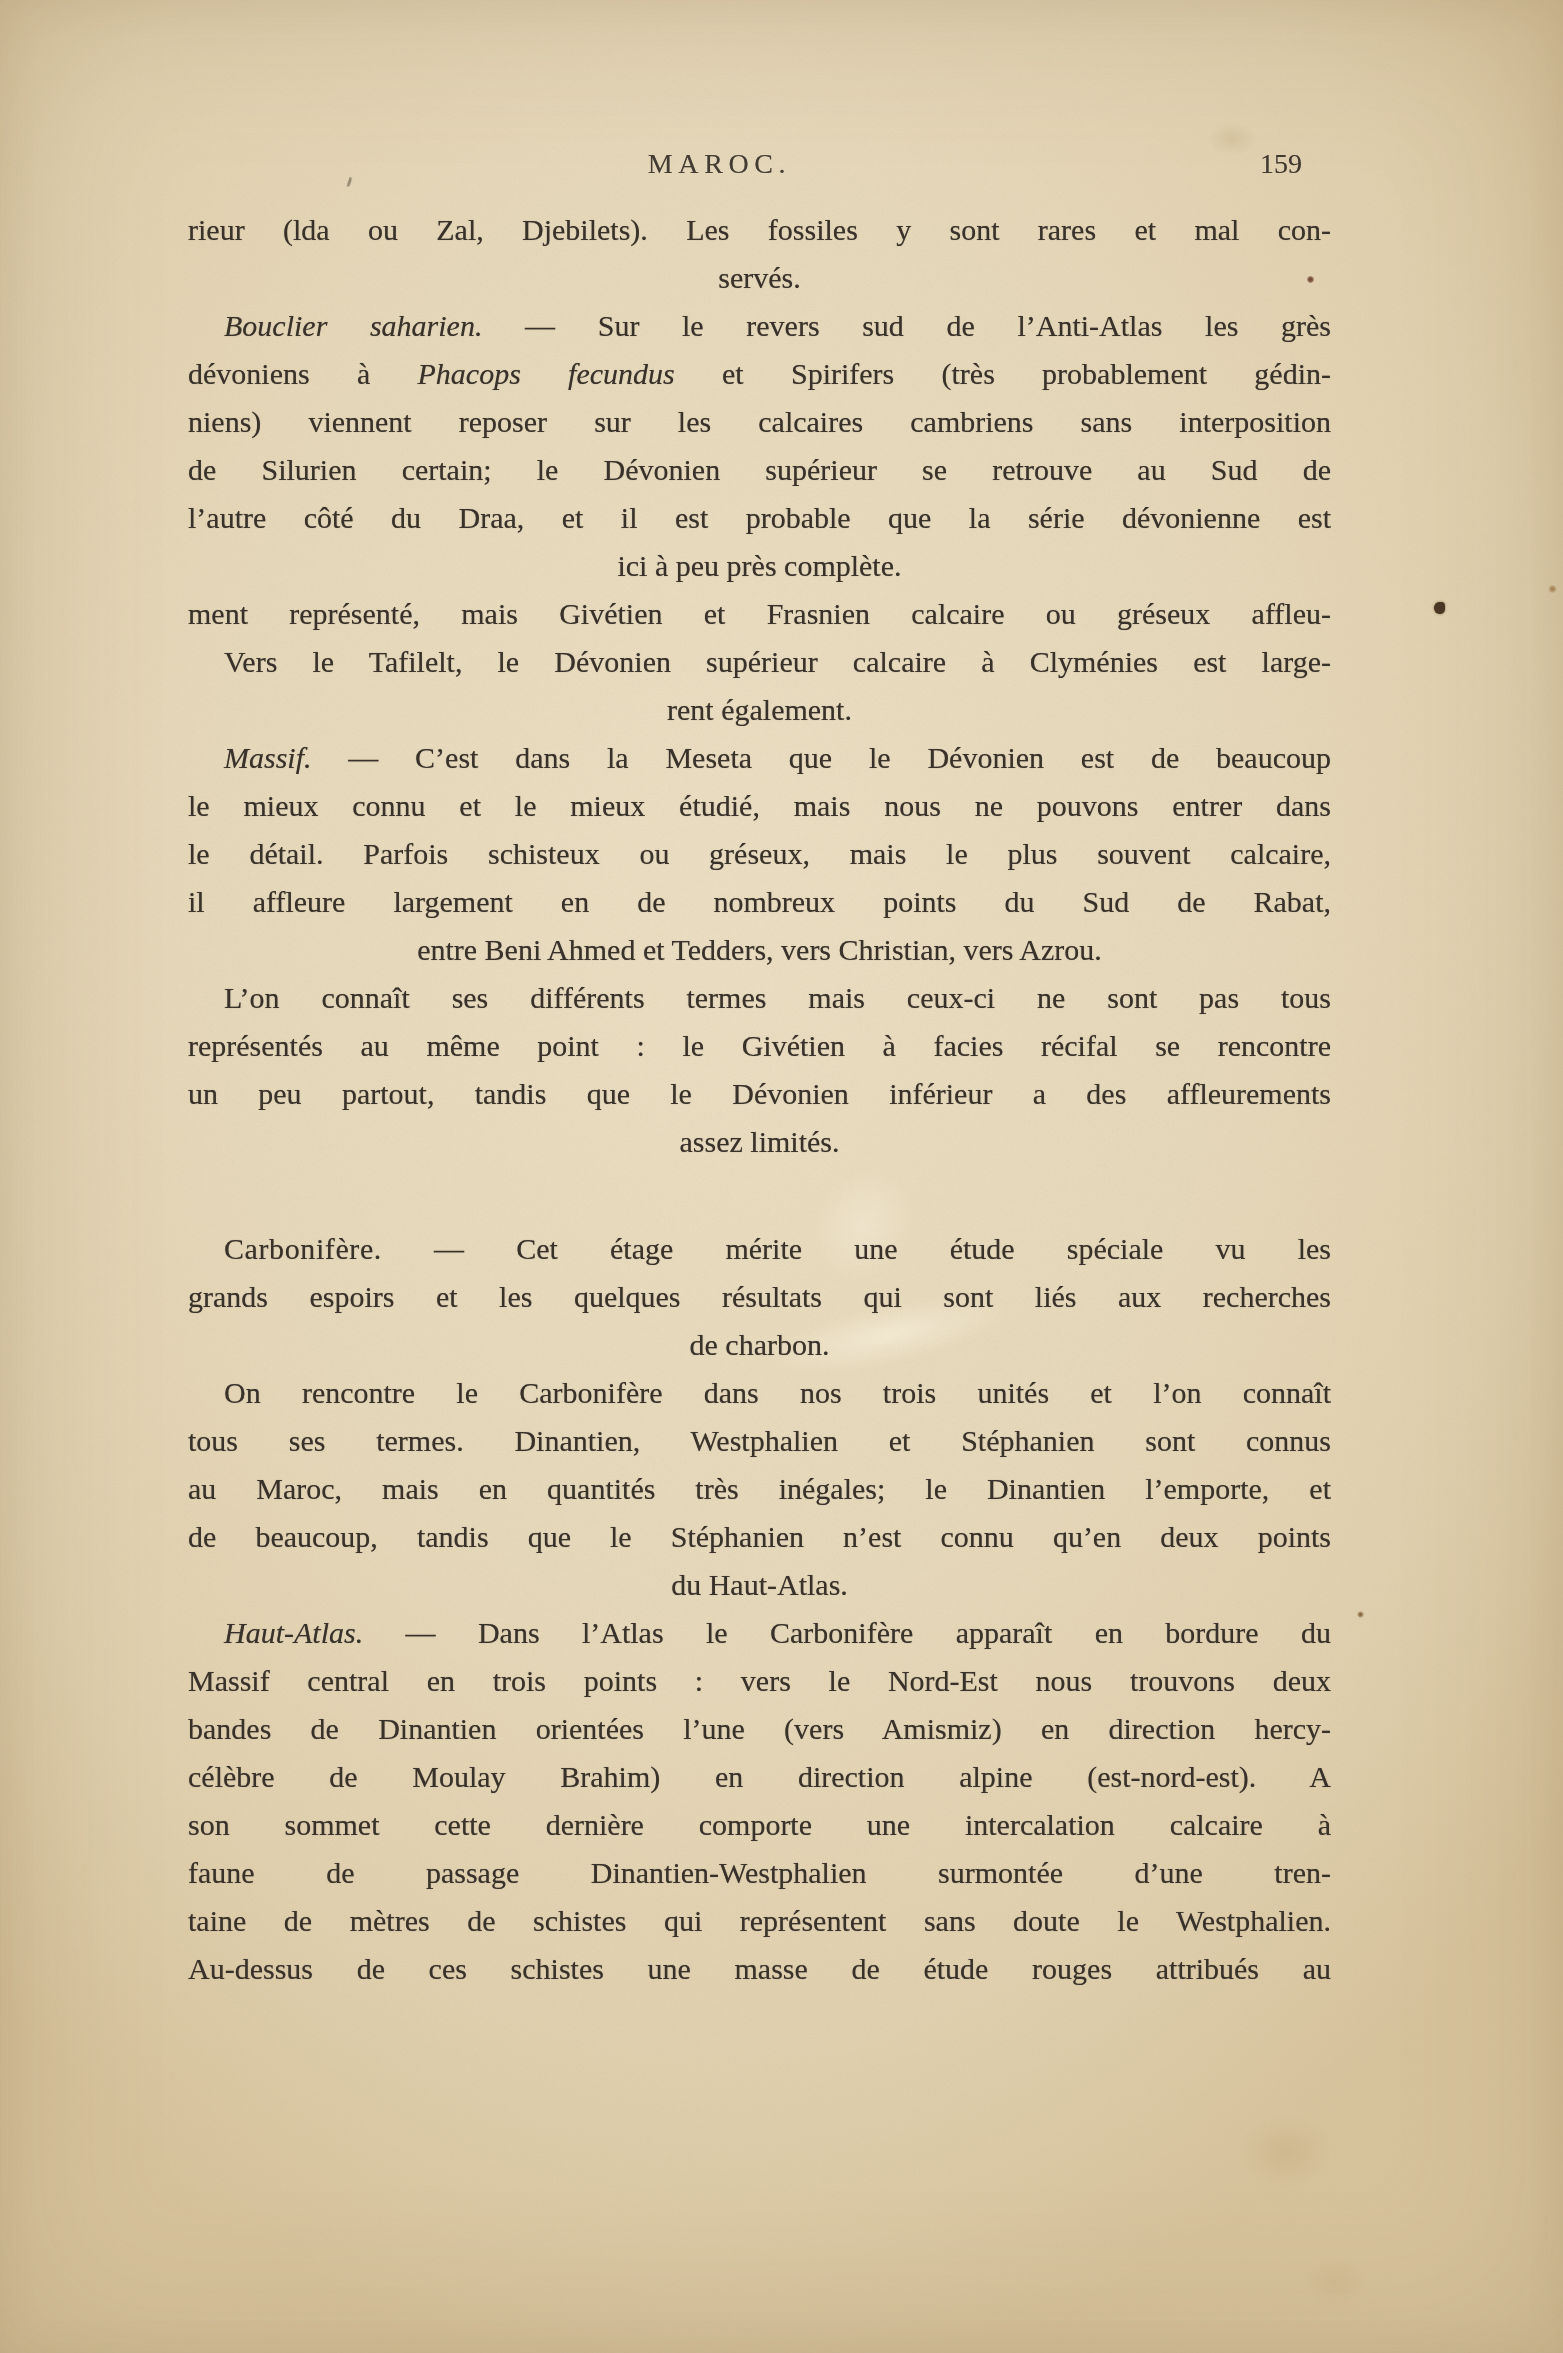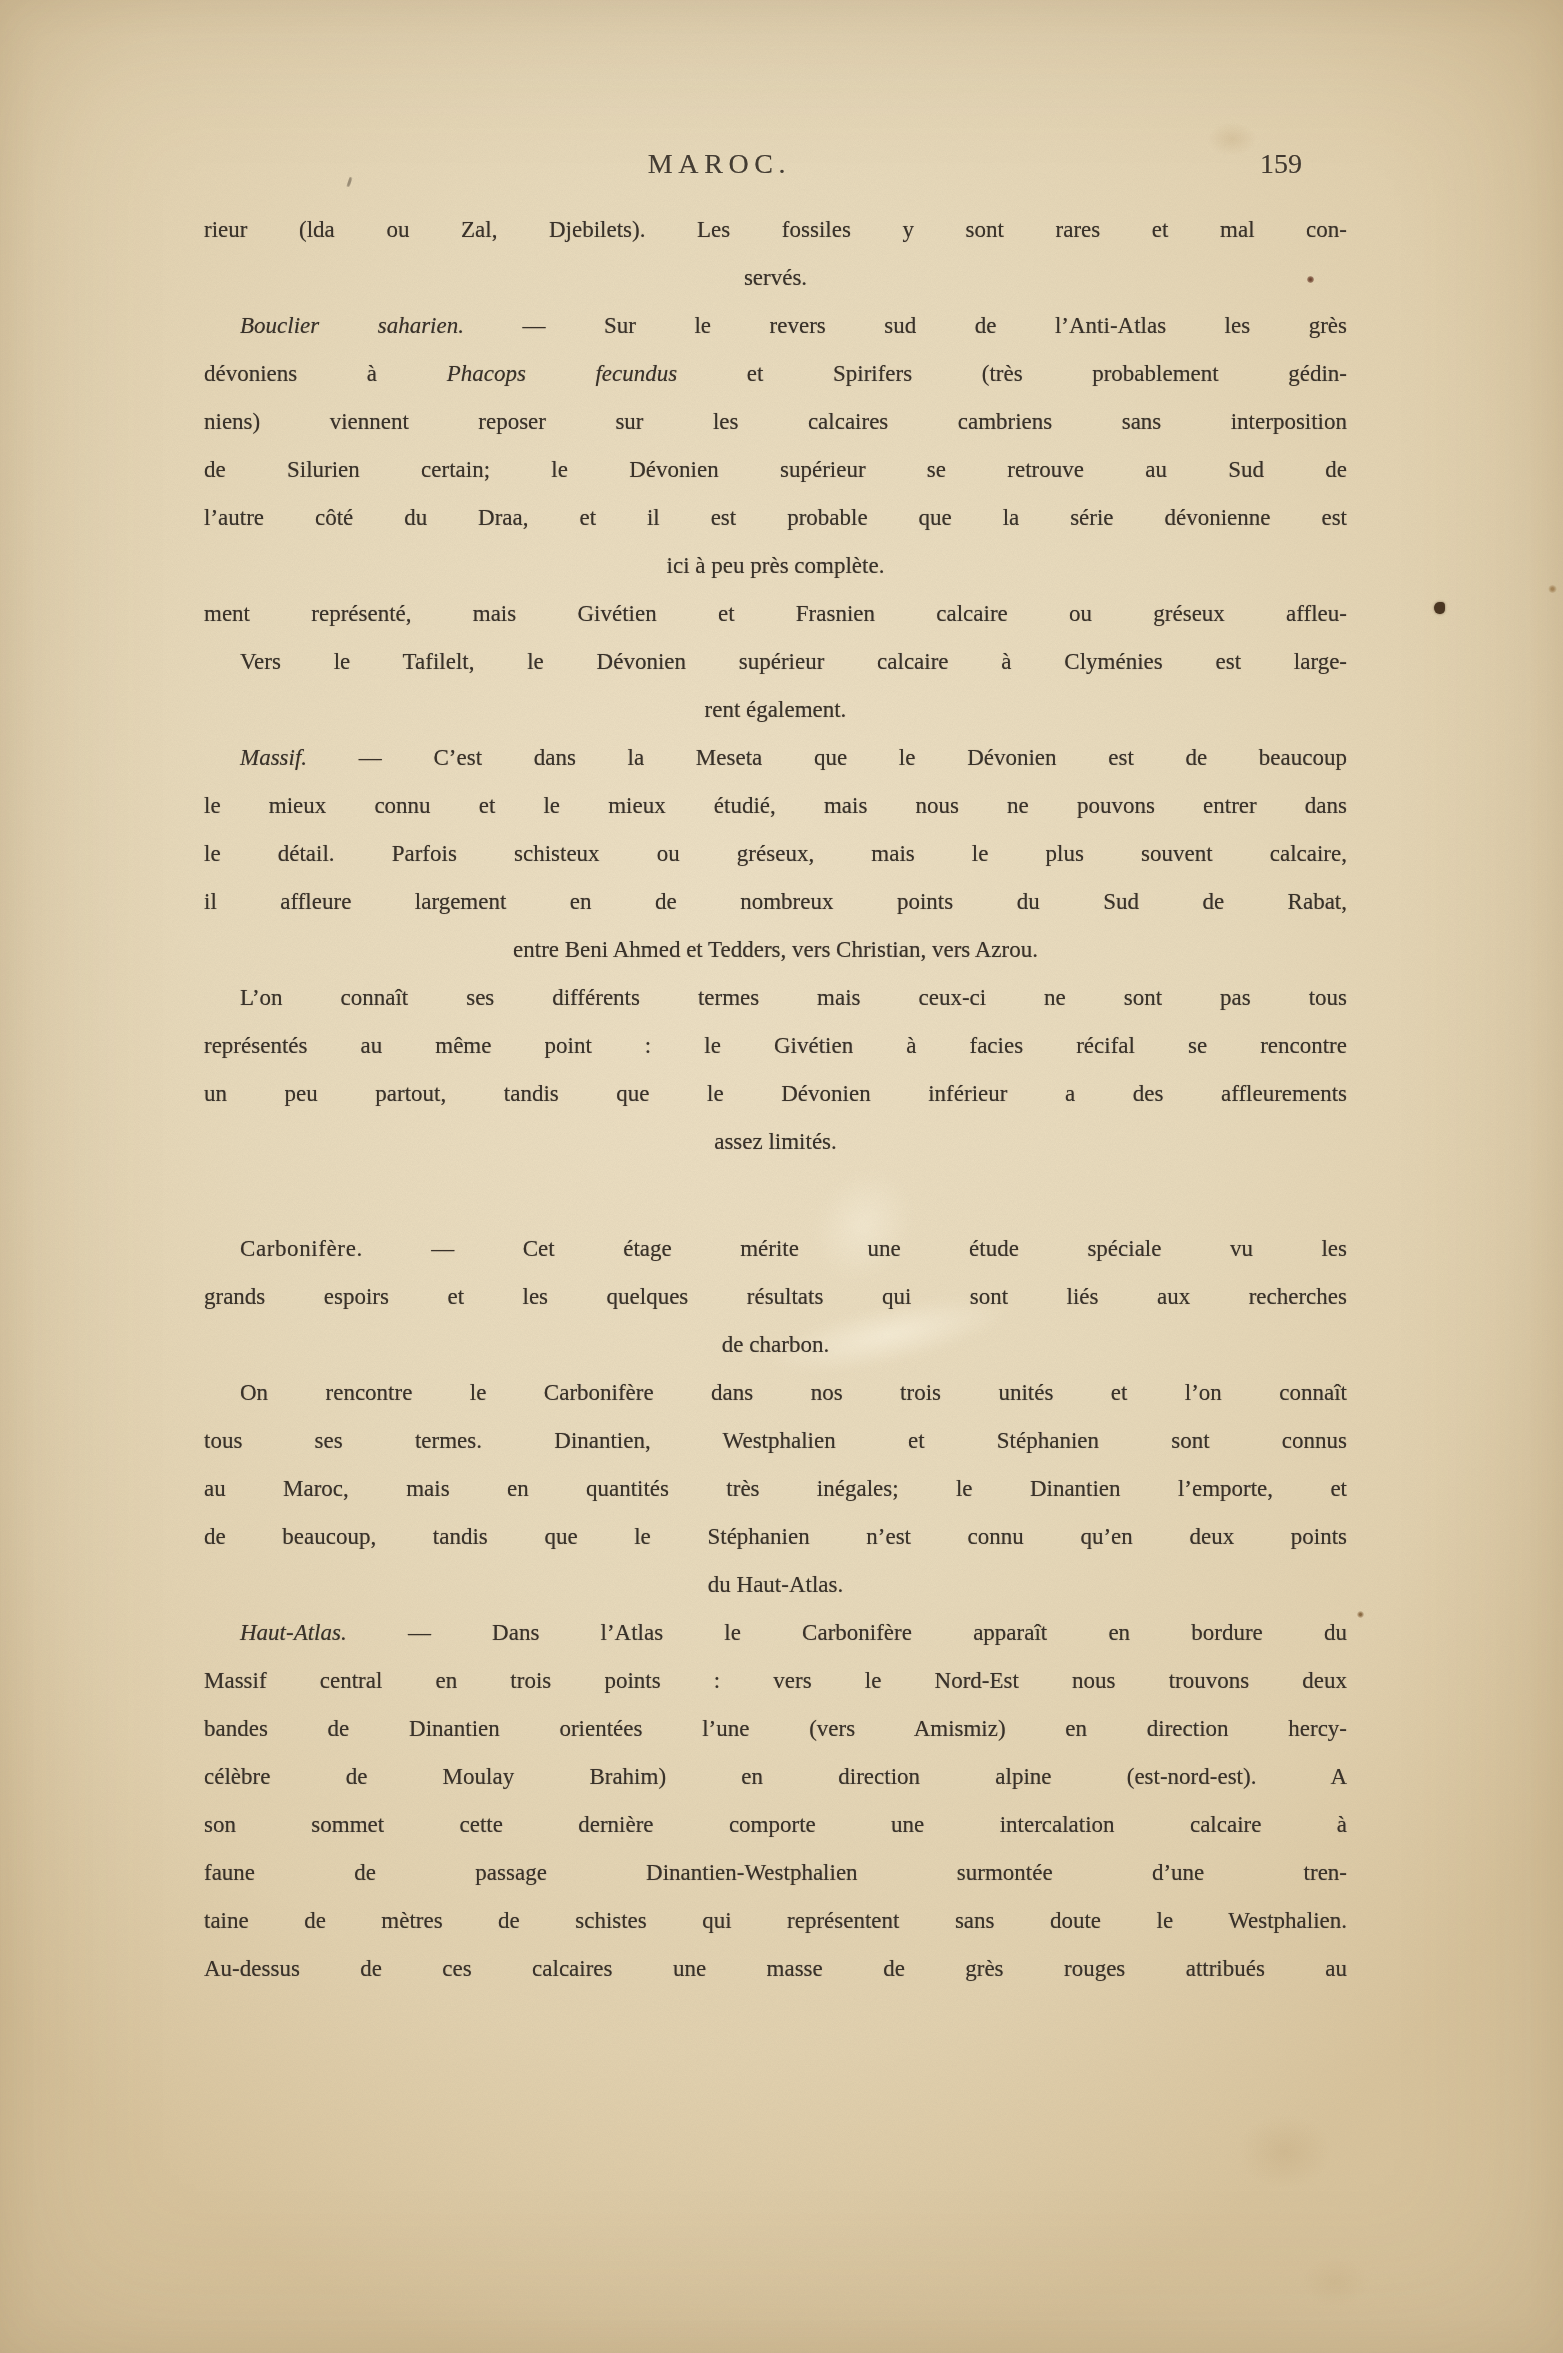--- a/index.html
+++ b/index.html
@@ -55,23 +55,23 @@
     right: 262px;
     height: 38px;
     font-size: 28px;
     line-height: 38px;
     color: rgba(57, 50, 42, 0.92);
     text-shadow: 0 0 0.6px rgba(57, 50, 42, 0.45);
   }
   .body-text {
     position: absolute;
     top: 206px;
-    left: 204px;
+    left: 188px;
     width: 1143px;
-    font-size: 23px;
+    font-size: 30px;
     text-shadow: 0 0 0.8px rgba(54, 46, 38, 0.55);
   }
   .line {
     height: 48px;
     line-height: 48px;
     text-align: center;
     white-space: pre-wrap;
     overflow: visible;
   }
   .line.just {
@@ -216,19 +216,19 @@
           <div class="line"><span class="seg">du Haut-Atlas.</span></div>
         </div>
         <div class="paragraph">
           <div class="line just indent"><span class="seg italic">Haut-Atlas.</span><span class="seg"> — Dans l’Atlas le Carbonifère apparaît en bordure du</span></div>
           <div class="line just"><span class="seg">Massif central en trois points : vers le Nord-Est nous trouvons deux</span></div>
           <div class="line just"><span class="seg">bandes de Dinantien orientées l’une (vers Amismiz) en direction hercy-</span></div>
           <div class="line just"><span class="seg">célèbre de Moulay Brahim) en direction alpine (est-nord-est). A</span></div>
           <div class="line just"><span class="seg">son sommet cette dernière comporte une intercalation calcaire à</span></div>
           <div class="line just"><span class="seg">faune de passage Dinantien-Westphalien surmontée d’une tren-</span></div>
           <div class="line just"><span class="seg">taine de mètres de schistes qui représentent sans doute le Westphalien.</span></div>
-          <div class="line just"><span class="seg">Au-dessus de ces calcaires une masse de grès rouges attribués au</span></div>
+          <div class="line just"><span class="seg">Au-dessus de ces schistes une masse de étude rouges attribués au</span></div>
         </div>
       </div>
   </div>
 
 </div>
 
 
 </body></html>

